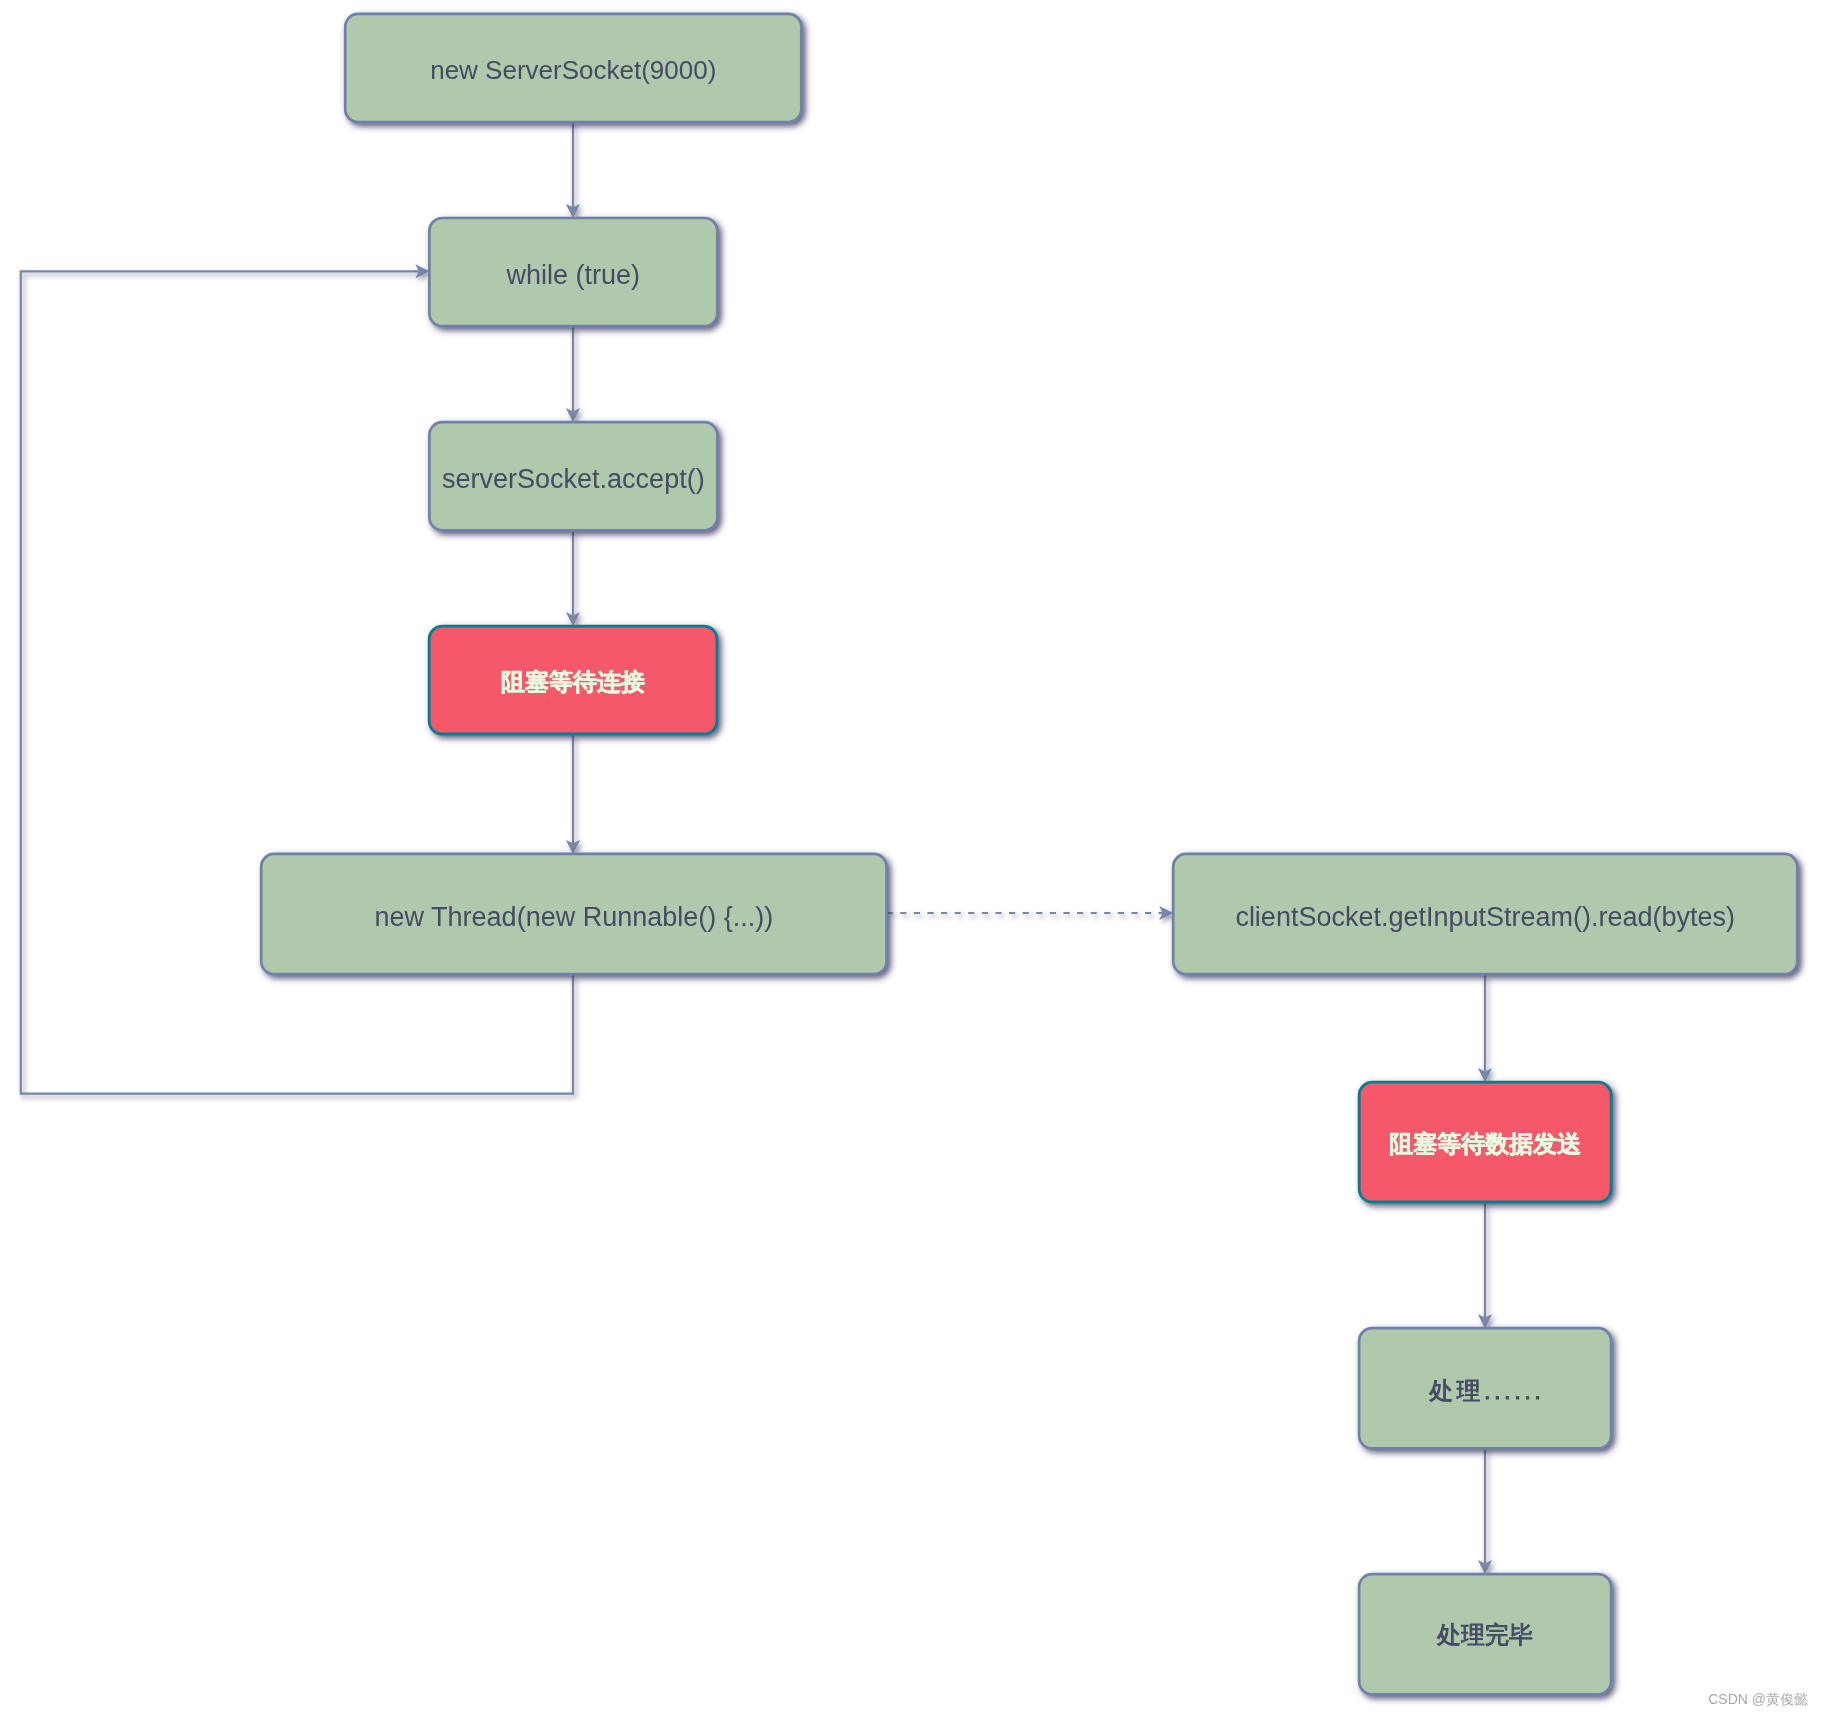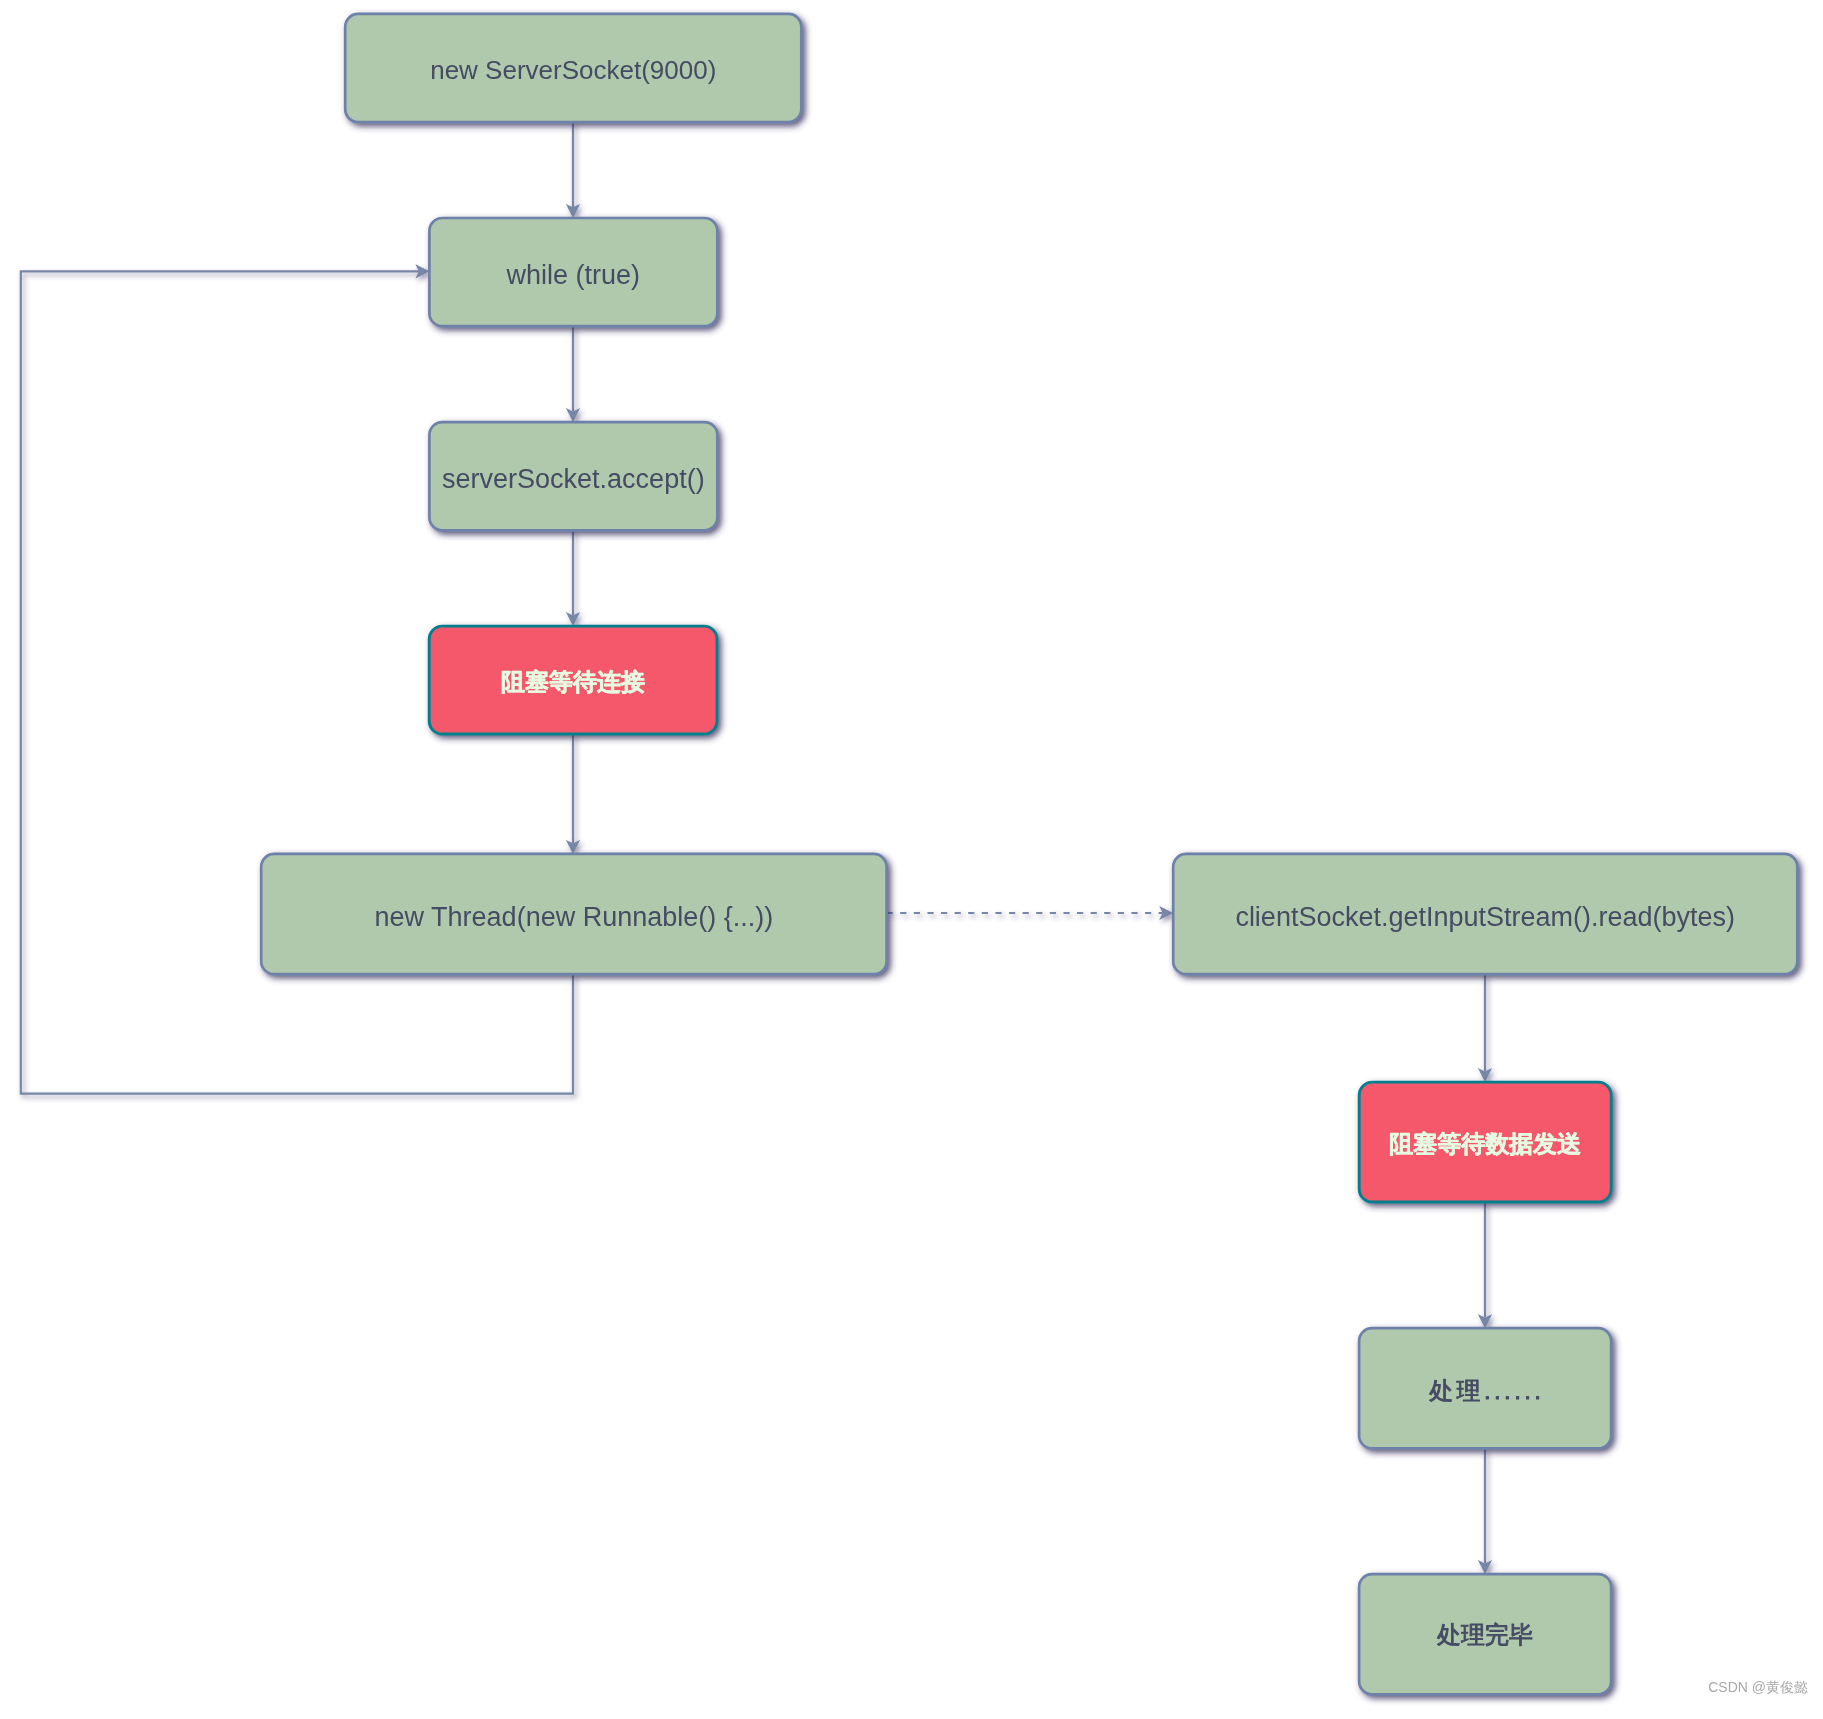--- a/index.html
+++ b/index.html
@@ -93,13 +93,13 @@
       <rect x="1359.1" y="1328.2" width="252" height="120.2" rx="13" ry="13" fill="#b0c9ac" stroke="#6e81a9" stroke-width="2.7" filter="url(#nodeShadow)"></rect>
       <text x="1486.8" y="1390.3" text-anchor="middle" dominant-baseline="central" font-size="24" fill="#454b63" letter-spacing="3.4" stroke="#454b63" stroke-width="0.9" paint-order="stroke fill" stroke-linejoin="round">处理......</text>
     </g>
     <g>
       <rect x="1359.1" y="1574.1" width="252" height="120.2" rx="13" ry="13" fill="#b0c9ac" stroke="#6e81a9" stroke-width="2.7" filter="url(#nodeShadow)"></rect>
       <text x="1485.1" y="1634.6999999999998" text-anchor="middle" dominant-baseline="central" font-size="24" fill="#454b63" stroke="#454b63" stroke-width="0.9" paint-order="stroke fill" stroke-linejoin="round">处理完毕</text>
     </g>
   </g>
 </svg>
 
-<div class="wm" style="right: 15px; bottom: 22px; color: rgb(168, 168, 168); font-size: 14px;">CSDN @黄俊懿</div>
+<div class="wm" style="right: 15px; bottom: 10px; color: rgb(168, 168, 168); font-size: 14px;">CSDN @黄俊懿</div>
 
 </body></html>

